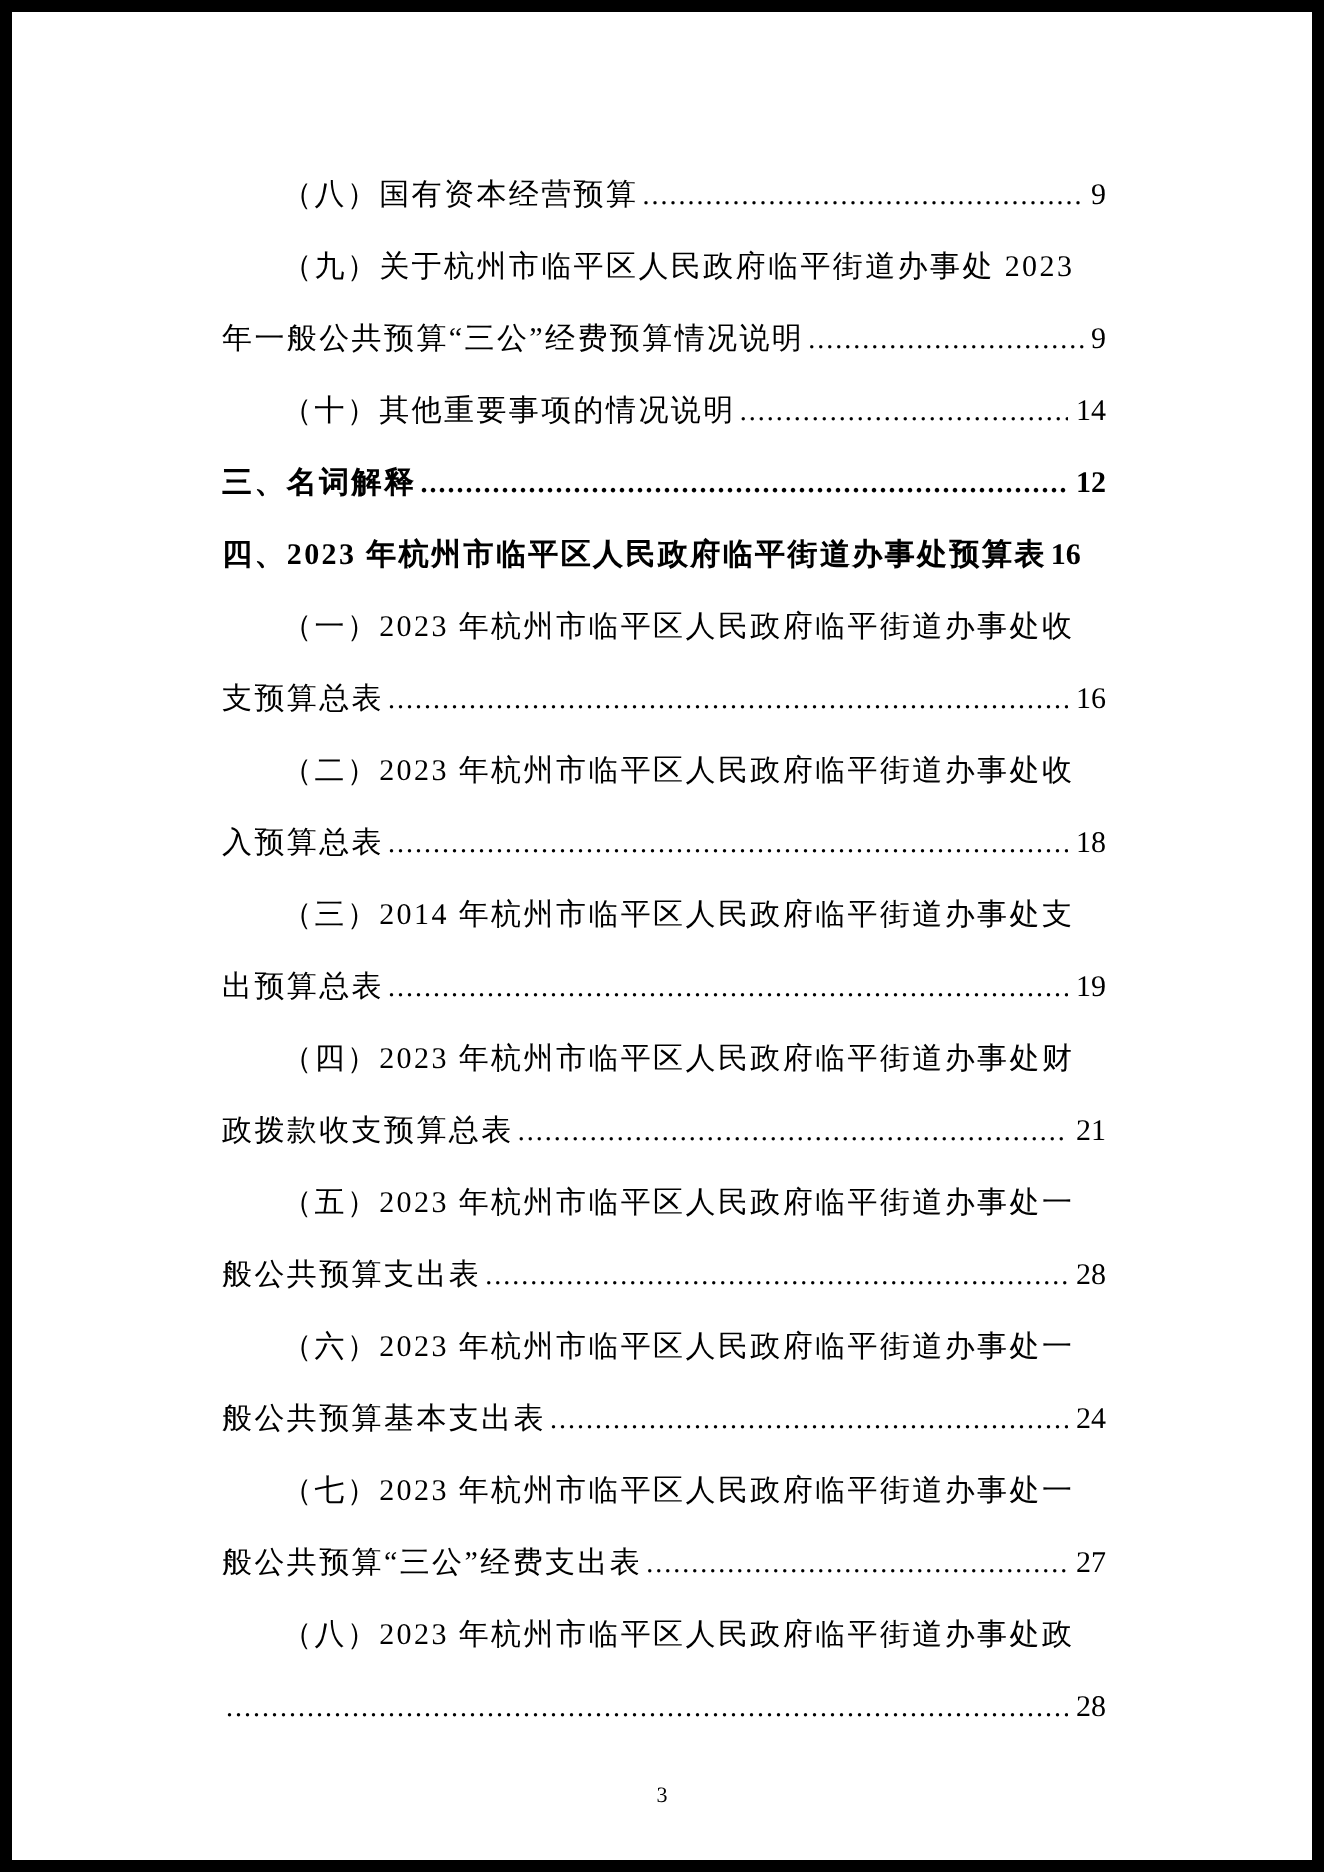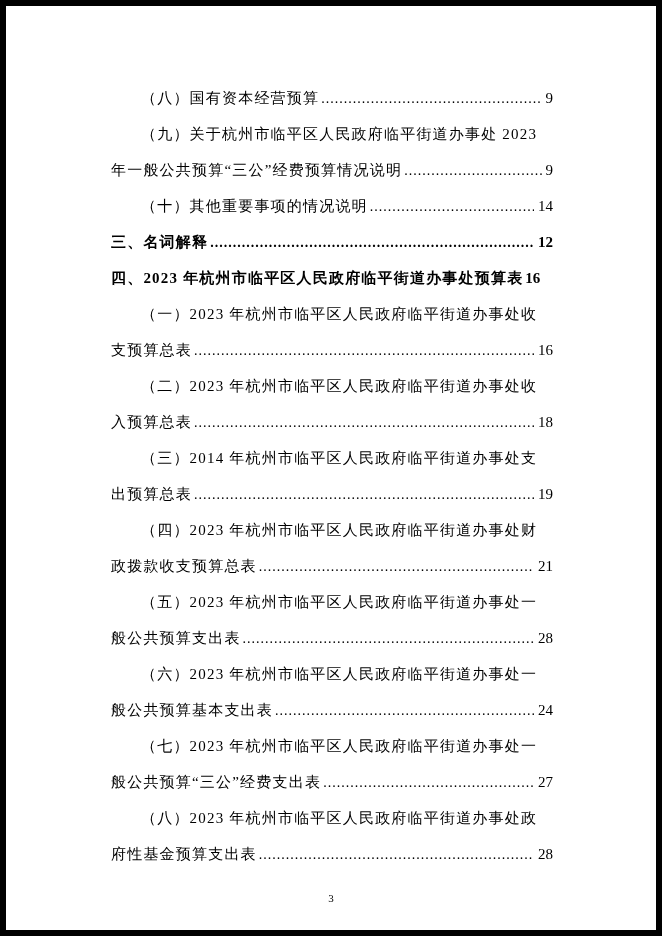--- a/index.html
+++ b/index.html
@@ -157,21 +157,20 @@
       </div>
       <div class="toc-line">
         <span class="t">般公共预算“三公”经费支出表</span>
         <span class="dots"></span>
         <span class="pg">27</span>
       </div>
       <div class="toc-line indent">
         <span class="t">（八）2023 年杭州市临平区人民政府临平街道办事处政</span>
       </div>
       <div class="toc-line">
-        <span class="t">府性基金预算支出表</span>
         <span class="dots"></span>
         <span class="pg">28</span>
       </div>
     </div>
   <div class="footer">
     <span>3</span>
   </div>
 </div>
 
 </body></html>

